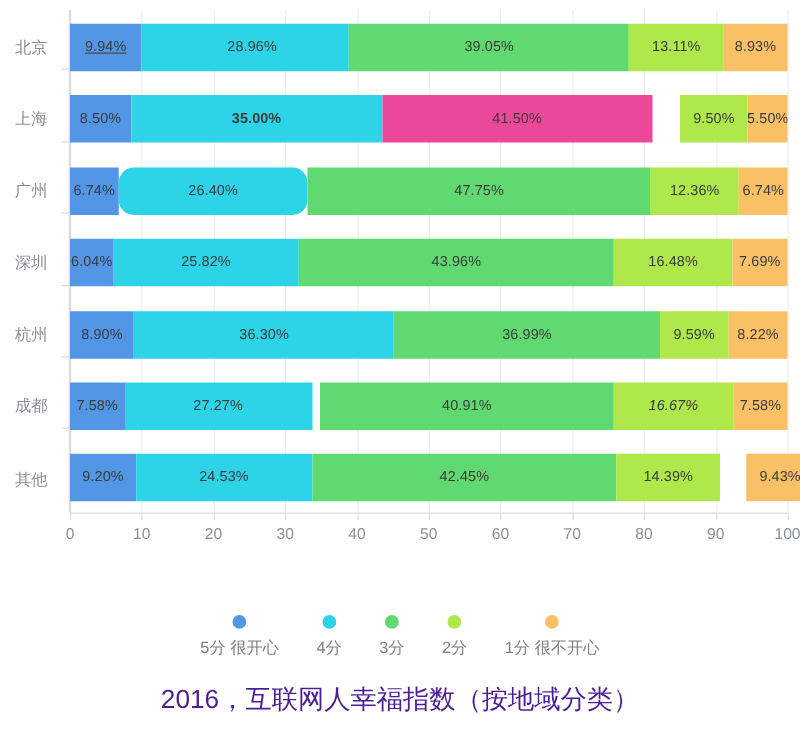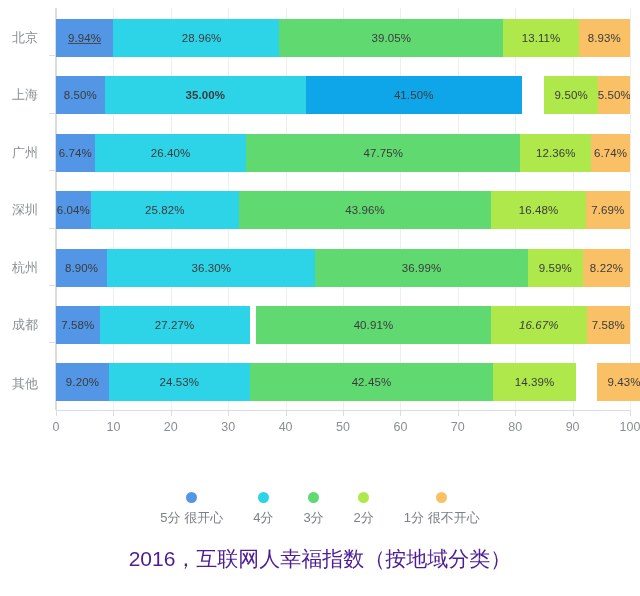--- a/index.html
+++ b/index.html
@@ -244,35 +244,35 @@
               <span class="bar-label">8.93%</span>
             </div>
           </div>
           <div class="row" style="top: 68.4px;">
             <div class="bar" title="上海 · 5分 很开心 · 8.50%" style="left: 0px; width: 48.79px; background: rgb(82, 150, 229);">
               <span class="bar-label">8.50%</span>
             </div>
             <div class="bar" title="上海 · 4分 · 35.00%" style="left: 48.79px; width: 200.9px; background: rgb(45, 212, 232); font-weight: bold;">
               <span class="bar-label">35.00%</span>
             </div>
-            <div class="bar" title="上海 · 3分 · 41.50%" style="left: 249.69px; width: 216px; background: #0ea5e9;">
+            <div class="bar" title="上海 · 3分 · 41.50%" style="left: 249.69px; width: 216px; background: #ec4899;">
               <span class="bar-label">41.50%</span>
             </div>
             <div class="bar" title="上海 · 2分 · 9.50%" style="left: 487.9px; width: 54.53px; background: rgb(174, 232, 75);">
               <span class="bar-label">9.50%</span>
             </div>
             <div class="bar" title="上海 · 1分 很不开心 · 5.50%" style="left: 542.43px; width: 31.57px; background: rgb(250, 192, 102);">
               <span class="bar-label">5.50%</span>
             </div>
           </div>
           <div class="row" style="top: 125.8px;">
             <div class="bar" title="广州 · 5分 很开心 · 6.74%" style="left: 0px; width: 38.6876px; background: rgb(82, 150, 229);">
               <span class="bar-label">6.74%</span>
             </div>
-            <div class="bar" title="广州 · 4分 · 26.40%" style="left: 38.6876px; width: 151.536px; background: rgb(45, 212, 232);">
+            <div class="bar" title="广州 · 4分 · 26.40%" style="left: 38.6876px; width: 151.536px; background: rgb(45, 212, 232); border-radius: 12px;">
               <span class="bar-label">26.40%</span>
             </div>
             <div class="bar" title="广州 · 3分 · 47.75%" style="left: 190.224px; width: 274.085px; background: rgb(97, 217, 113);">
               <span class="bar-label">47.75%</span>
             </div>
             <div class="bar" title="广州 · 2分 · 12.36%" style="left: 464.309px; width: 70.9464px; background: rgb(174, 232, 75);">
               <span class="bar-label">12.36%</span>
             </div>
             <div class="bar" title="广州 · 1分 很不开心 · 6.74%" style="left: 535.255px; width: 38.6876px; background: rgb(250, 192, 102);">
               <span class="bar-label">6.74%</span>

